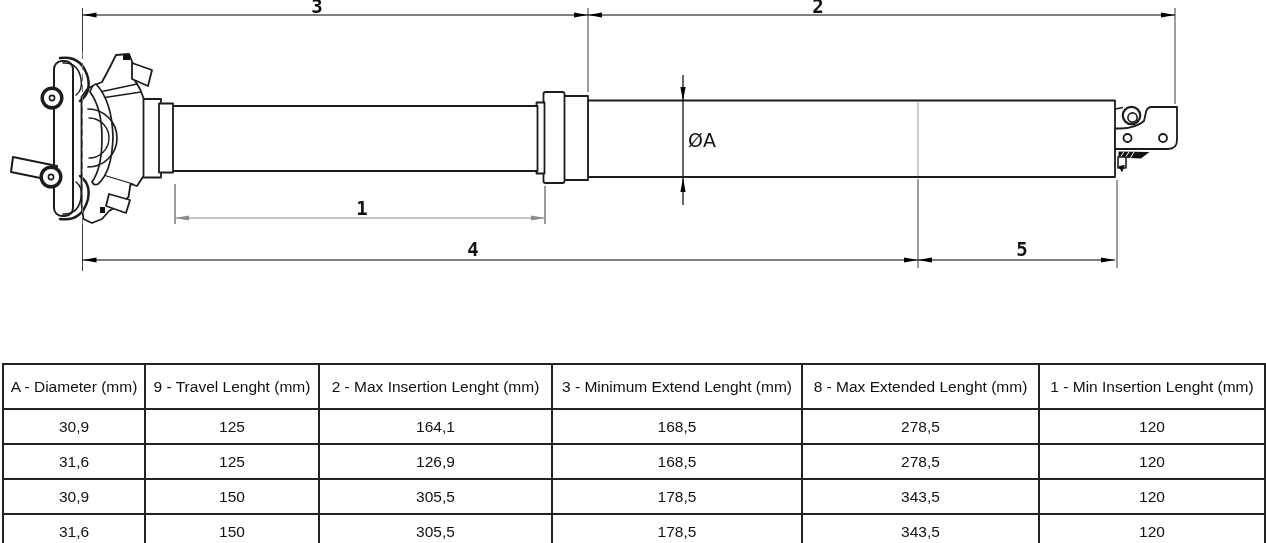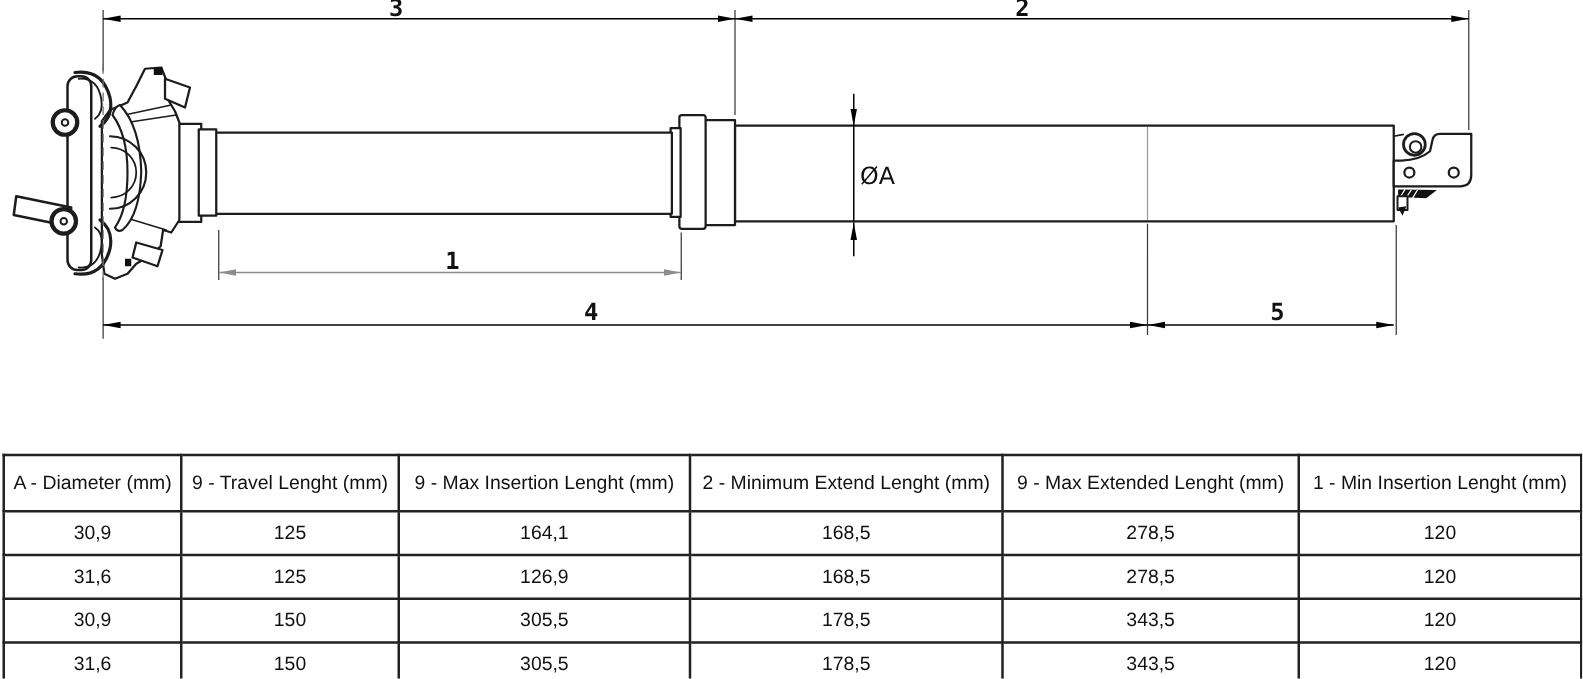--- a/index.html
+++ b/index.html
@@ -131,23 +131,23 @@
         <col style="width:174px">
         <col style="width:233px">
       <col style="width:250px">
         <col style="width:237px">
         <col style="width:226px">
     </colgroup>
     <tbody>
         <tr class="hdr">
       <th>A - Diameter (mm)</th>
       <th>9 - Travel Lenght (mm)</th>
-      <th>9 - Max Insertion Lenght (mm)</th>
-      <th>2 - Minimum Extend Lenght (mm)</th>
-      <th>9 - Max Extended Lenght (mm)</th>
+      <th>2 - Max Insertion Lenght (mm)</th>
+      <th>3 - Minimum Extend Lenght (mm)</th>
+      <th>8 - Max Extended Lenght (mm)</th>
       <th>1 - Min Insertion Lenght (mm)</th>
     </tr>
     <tr class="row">
       <td>30,9</td>
       <td>125</td>
       <td>164,1</td>
       <td>168,5</td>
       <td>278,5</td>
       <td>120</td>
     </tr>

